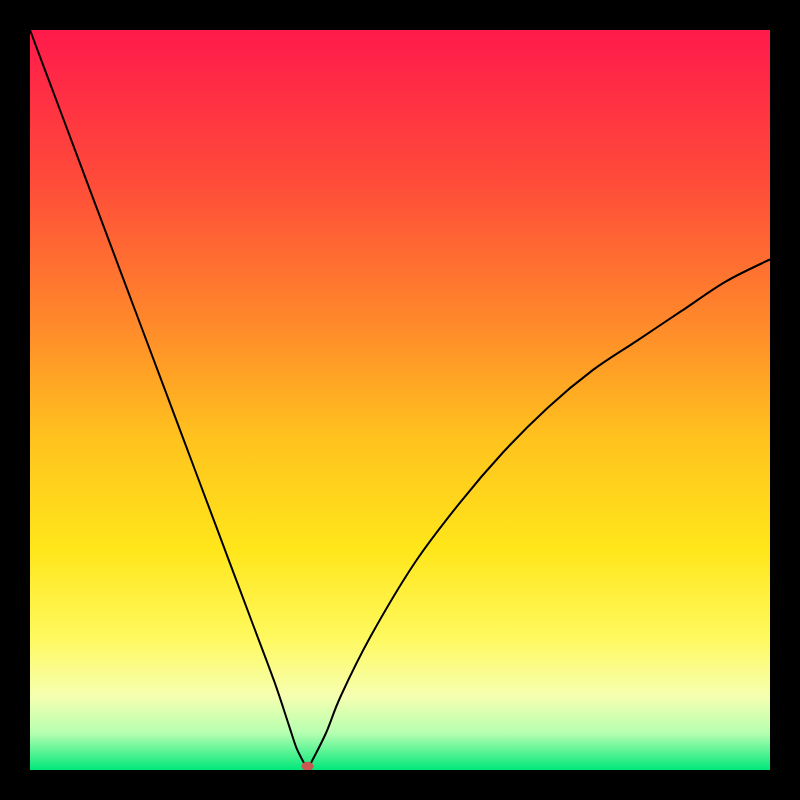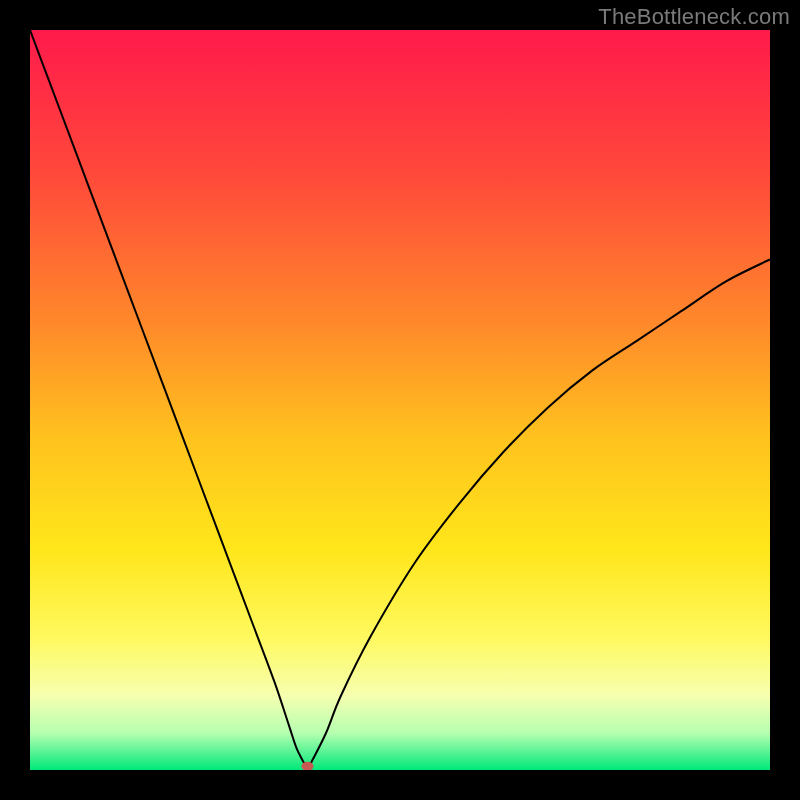--- a/index.html
+++ b/index.html
@@ -34,21 +34,20 @@
     font-size: 22px;
     font-weight: 500;
     letter-spacing: 0.2px;
   }
   svg { display: block; }
 </style>
 </head>
 <body>
 
 <div class="frame">
-  <div class="watermark">TheBottleneck.com</div>
   <div class="plot">
     <svg id="chart-svg" width="740" height="740" viewBox="0 0 740 740">
       <defs>
         <linearGradient id="bg-grad" x1="0" y1="0" x2="0" y2="1">
             <stop offset="0%" stop-color="#ff1a4b"></stop>
             <stop offset="20%" stop-color="#ff4a3a"></stop>
             <stop offset="40%" stop-color="#ff8a2a"></stop>
             <stop offset="55.00000000000001%" stop-color="#ffc21e"></stop>
             <stop offset="70%" stop-color="#ffe61a"></stop>
             <stop offset="82%" stop-color="#fff95e"></stop>

